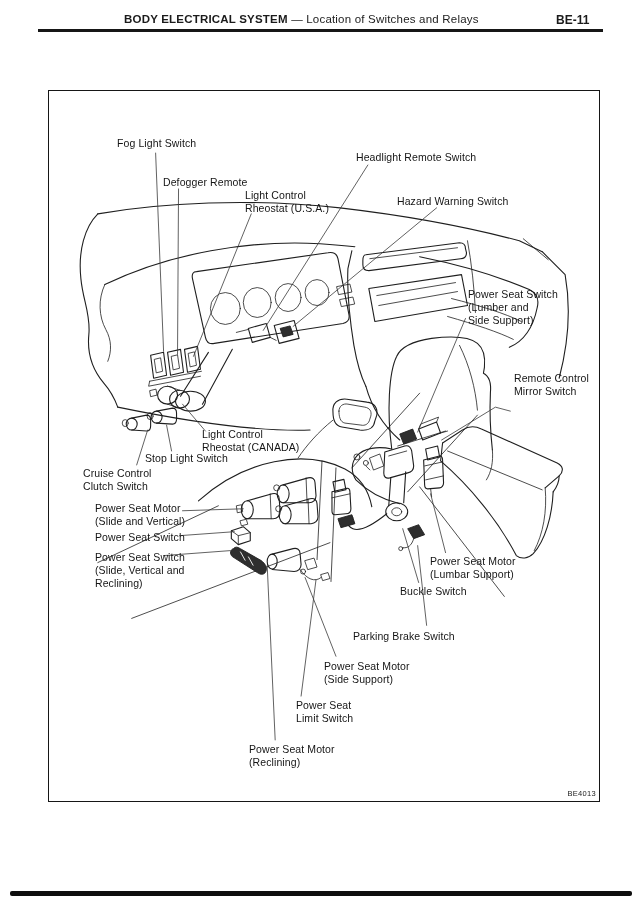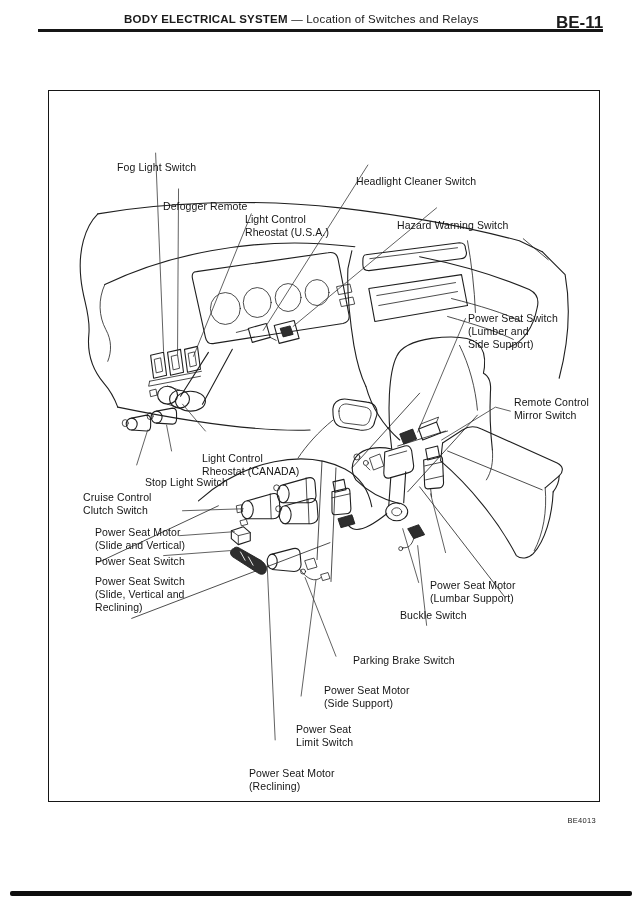--- a/index.html
+++ b/index.html
@@ -1,30 +1,30 @@
 <!DOCTYPE html>
 <html><head>
 <meta charset="utf-8">
 <style>
   html,body{margin:0;padding:0;background:#fff;}
   .page{position:relative;width:640px;height:904px;background:#fff;overflow:hidden;
         font-family:"Liberation Sans",sans-serif;color:#1b1b1b;}
   .hdr{position:absolute;left:124px;top:13px;font-size:11.5px;letter-spacing:.2px;white-space:nowrap;}
   .hdr b{font-weight:bold;}
   .hdr .sub{font-weight:normal;color:#222;}
-  .pageno{position:absolute;left:556px;top:13px;font-size:17px;font-weight:bold;}
+  .pageno{position:absolute;left:556px;top:13px;font-size:12px;font-weight:bold;}
   .rule{position:absolute;left:38px;top:29px;width:565px;height:2.5px;background:#161616;}
   .title{position:absolute;left:230px;top:39px;font-size:17px;font-weight:bold;line-height:23px;
          white-space:pre-line;letter-spacing:.2px;color:#0d0d0d;}
   .figure{position:absolute;left:48px;top:90px;width:552px;height:712px;
           border:1.8px solid #161616;box-sizing:border-box;background:#fff;}
   .figure svg{position:absolute;left:0;top:0;width:100%;height:100%;}
   .figcode{position:absolute;right:4px;bottom:2px;font-size:7.5px;letter-spacing:.3px;color:#222;}
   .lbl{position:absolute;font-size:10.5px;line-height:13px;white-space:pre-line;
-       color:#151515;letter-spacing:.1px;z-index:3;margin-top:24px;}
+       color:#151515;letter-spacing:.1px;z-index:3;}
   .scan-bar{position:absolute;left:10px;top:891px;width:622px;height:5px;background:#0e0e0e;border-radius:2px;}
   
   .s{fill:none;stroke:#1f1f1f;stroke-width:1.1;stroke-linecap:round;stroke-linejoin:round;}
   .t{fill:none;stroke:#1f1f1f;stroke-width:.8;stroke-linecap:round;stroke-linejoin:round;}
   .df{fill:#2e2e2e;stroke:#1f1f1f;stroke-width:.9;stroke-linejoin:round;}
   .ld{fill:none;stroke:#3a3a3a;stroke-width:.8;stroke-linecap:round;}
 </style>
 </head>
 <body>
 
@@ -205,21 +205,21 @@
         <path class="ld" d="M419,583 L403,529"></path>
         <path class="ld" d="M427,626 L418,546"></path>
         <path class="ld" d="M336,657 L305,578"></path>
         <path class="ld" d="M301,697 L316,580"></path>
         <path class="ld" d="M275,741 L267,566"></path>
       </g>
     </svg>
   </div>
 
   <div class="lbl" style="left:117px;top:137px">Fog Light Switch</div>
-  <div class="lbl" style="left:356px;top:151px">Headlight Cleaner Switch</div>
+  <div class="lbl" style="left:356px;top:151px">Headlight Remote Switch</div>
   <div class="lbl" style="left:163px;top:176px">Defogger Remote</div>
   <div class="lbl" style="left:245px;top:189px">Light Control
 Rheostat (U.S.A.)</div>
   <div class="lbl" style="left:397px;top:195px">Hazard Warning Switch</div>
   <div class="lbl" style="left:468px;top:288px">Power Seat Switch
 (Lumber and
 Side Support)</div>
   <div class="lbl" style="left:514px;top:372px">Remote Control
 Mirror Switch</div>
   <div class="lbl" style="left:202px;top:428px">Light Control
@@ -239,16 +239,16 @@
   <div class="lbl" style="left:353px;top:630px">Parking Brake Switch</div>
   <div class="lbl" style="left:324px;top:660px">Power Seat Motor
 (Side Support)</div>
   <div class="lbl" style="left:296px;top:699px">Power Seat
 Limit Switch</div>
   <div class="lbl" style="left:249px;top:743px">Power Seat Motor
 (Reclining)</div>
 
   <div class="figcode" style="position:absolute;left:48px;top:90px;width:552px;height:712px;pointer-events:none;">
   </div>
-  <div class="figcode" style="left:auto;right:44px;bottom:auto;top:789px;margin-top:27px;">BE4013</div>
+  <div class="figcode" style="left:auto;right:44px;bottom:auto;top:789px;">BE4013</div>
 
   <div class="scan-bar"></div>
 </div>
 
 </body></html>

